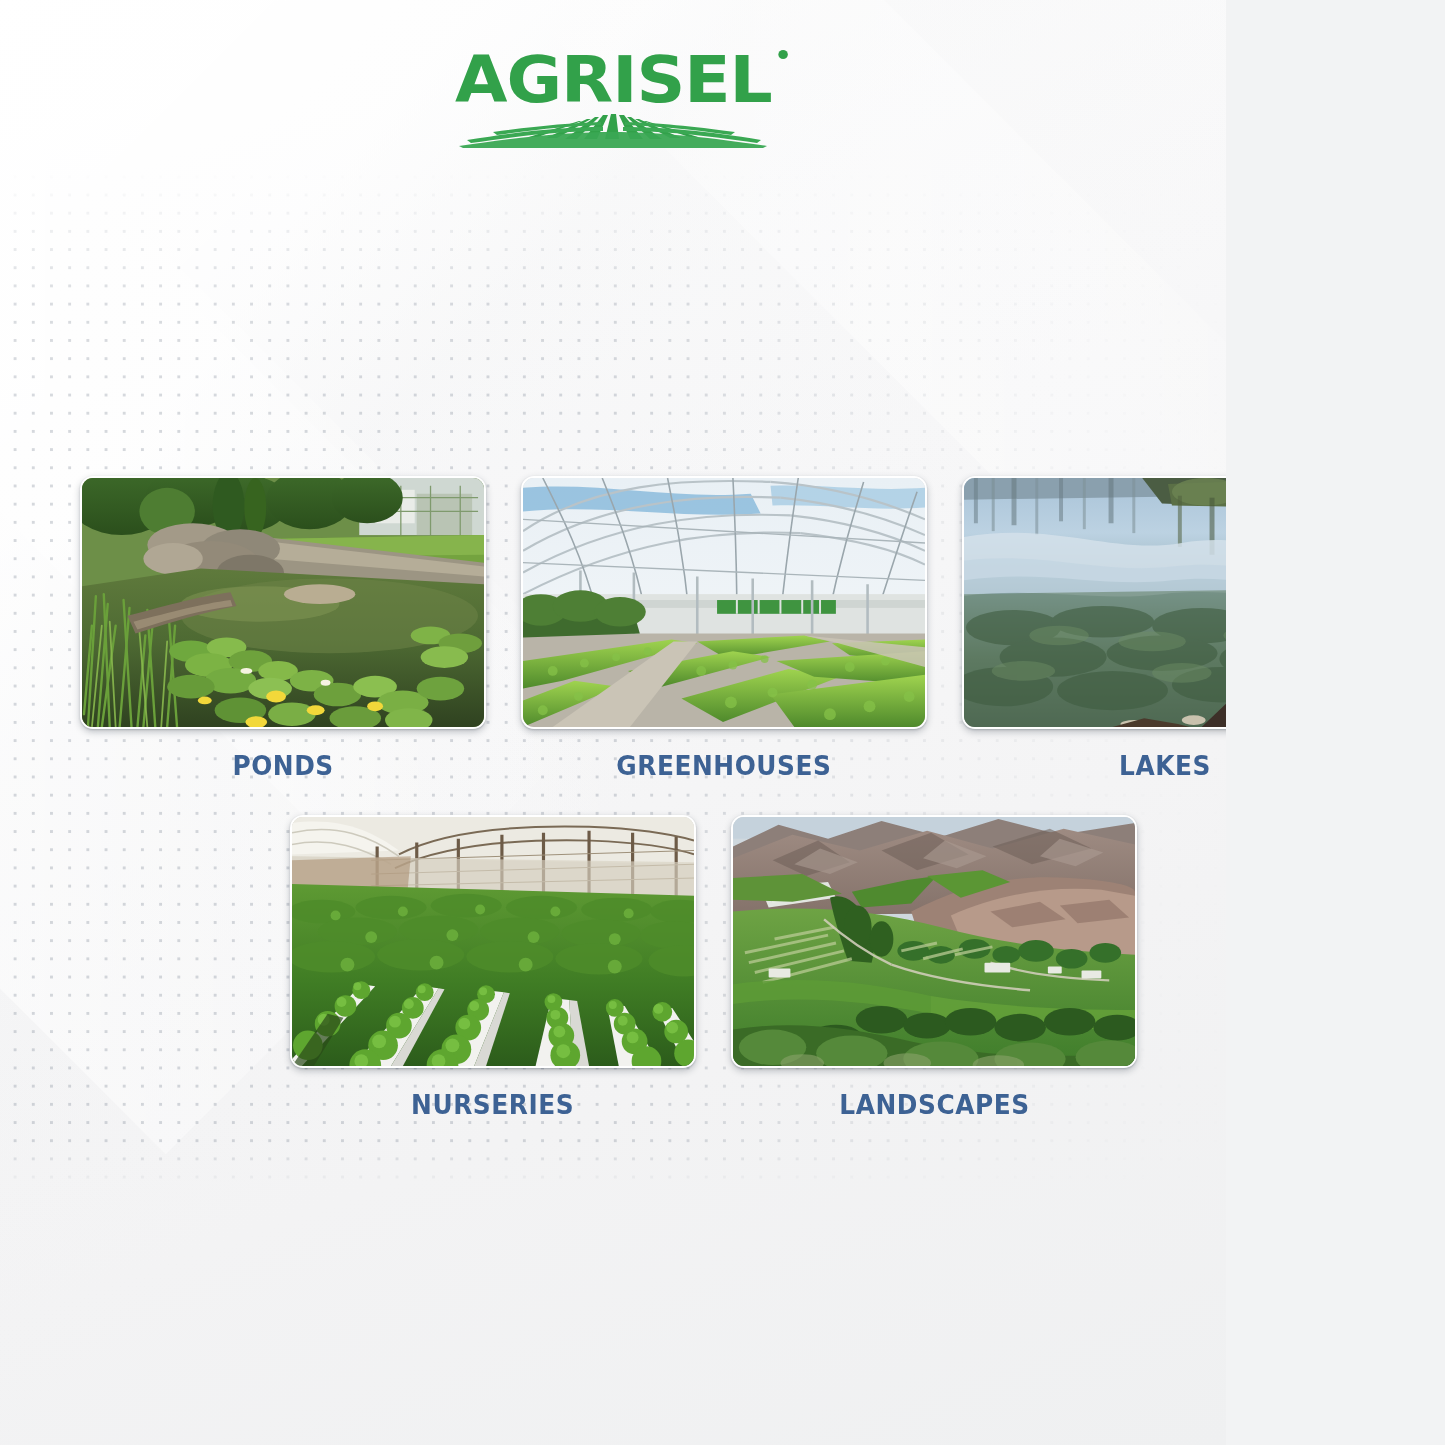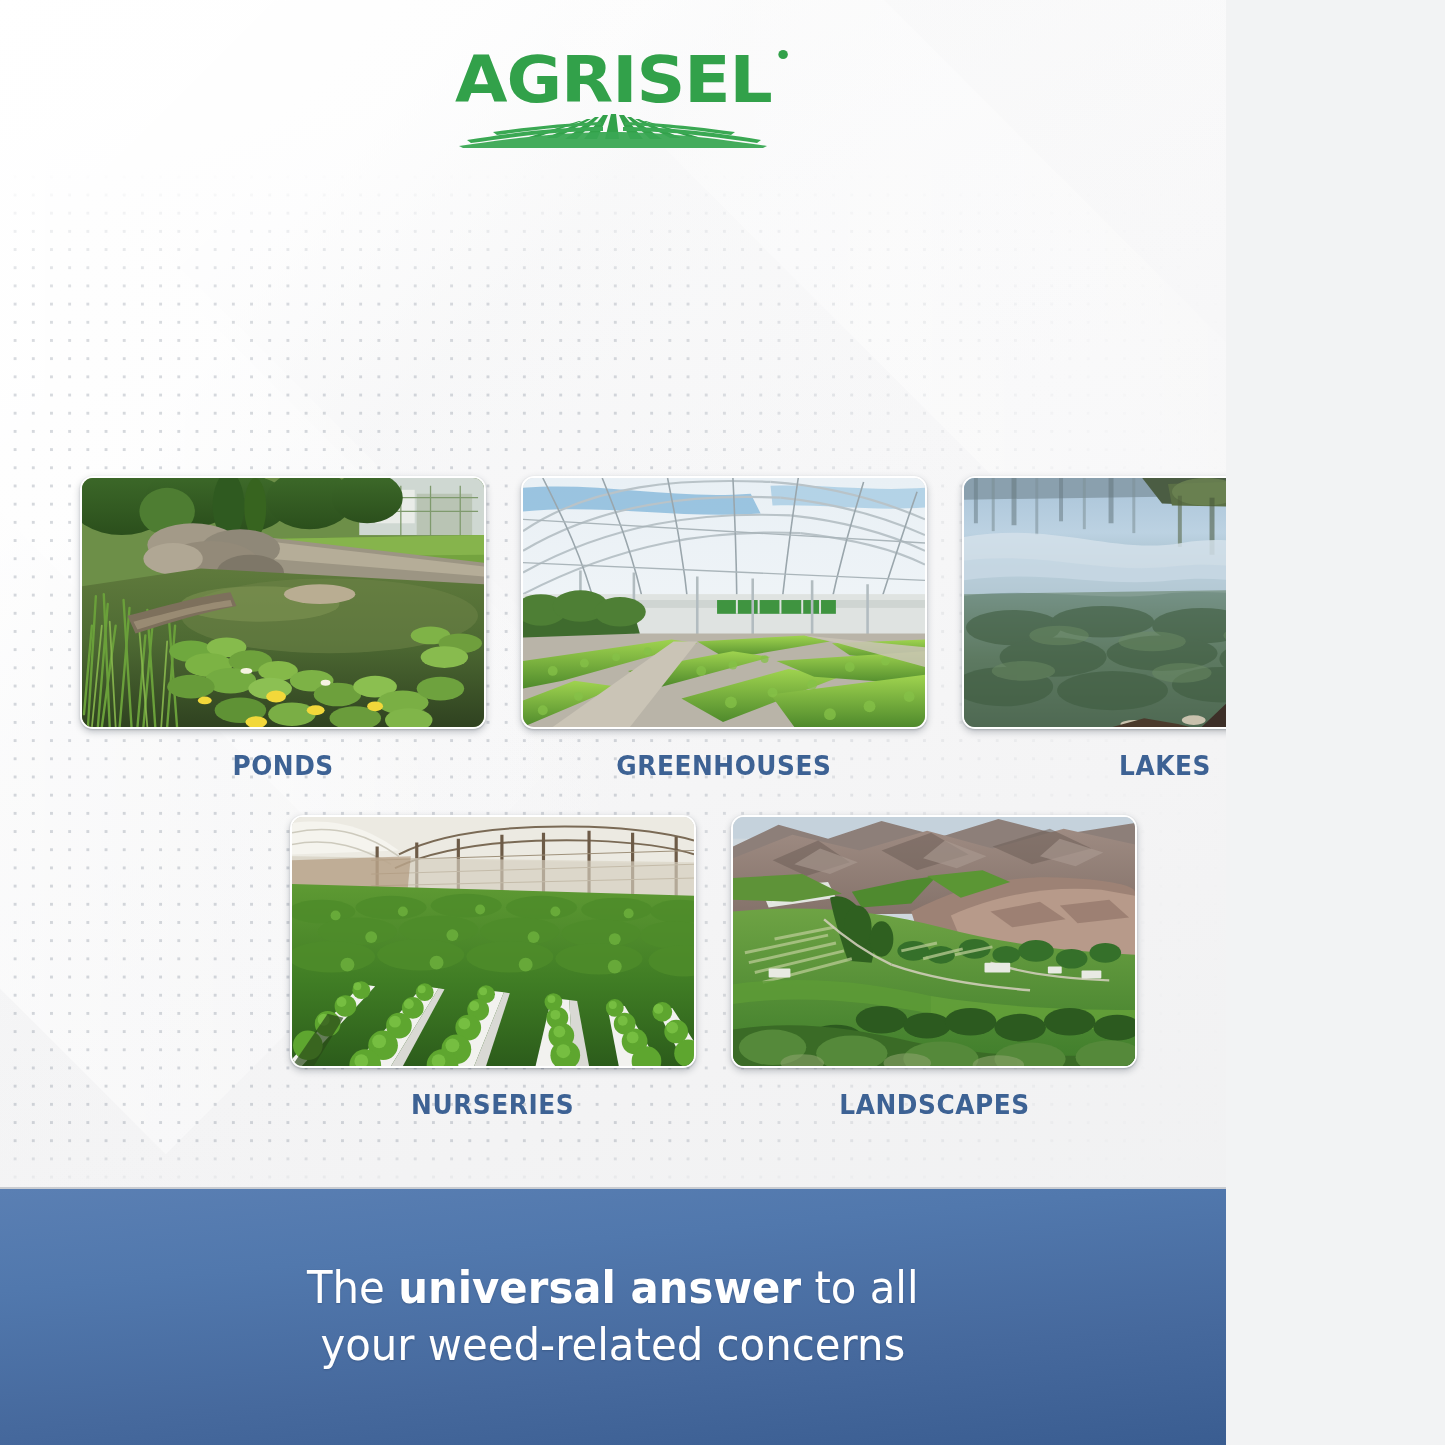--- a/index.html
+++ b/index.html
@@ -752,20 +752,14 @@
             <ellipse cx="176" cy="250" rx="24" ry="10"></ellipse>
               <ellipse cx="70" cy="250" rx="22" ry="9"></ellipse>
             <ellipse cx="268" cy="252" rx="26" ry="10"></ellipse>
           </g>
         </svg>
       </div>
       <div class="caption">LANDSCAPES</div>
     </div>
   </div>
 
-  <div id="banner">
-    <div class="tagline">
-      <span><span>The </span><b>universal answer</b><span> to all</span></span>
-      <span class="l2">your weed-related concerns</span>
-    </div>
-  </div>
 
 </div>
 
 </body></html>

